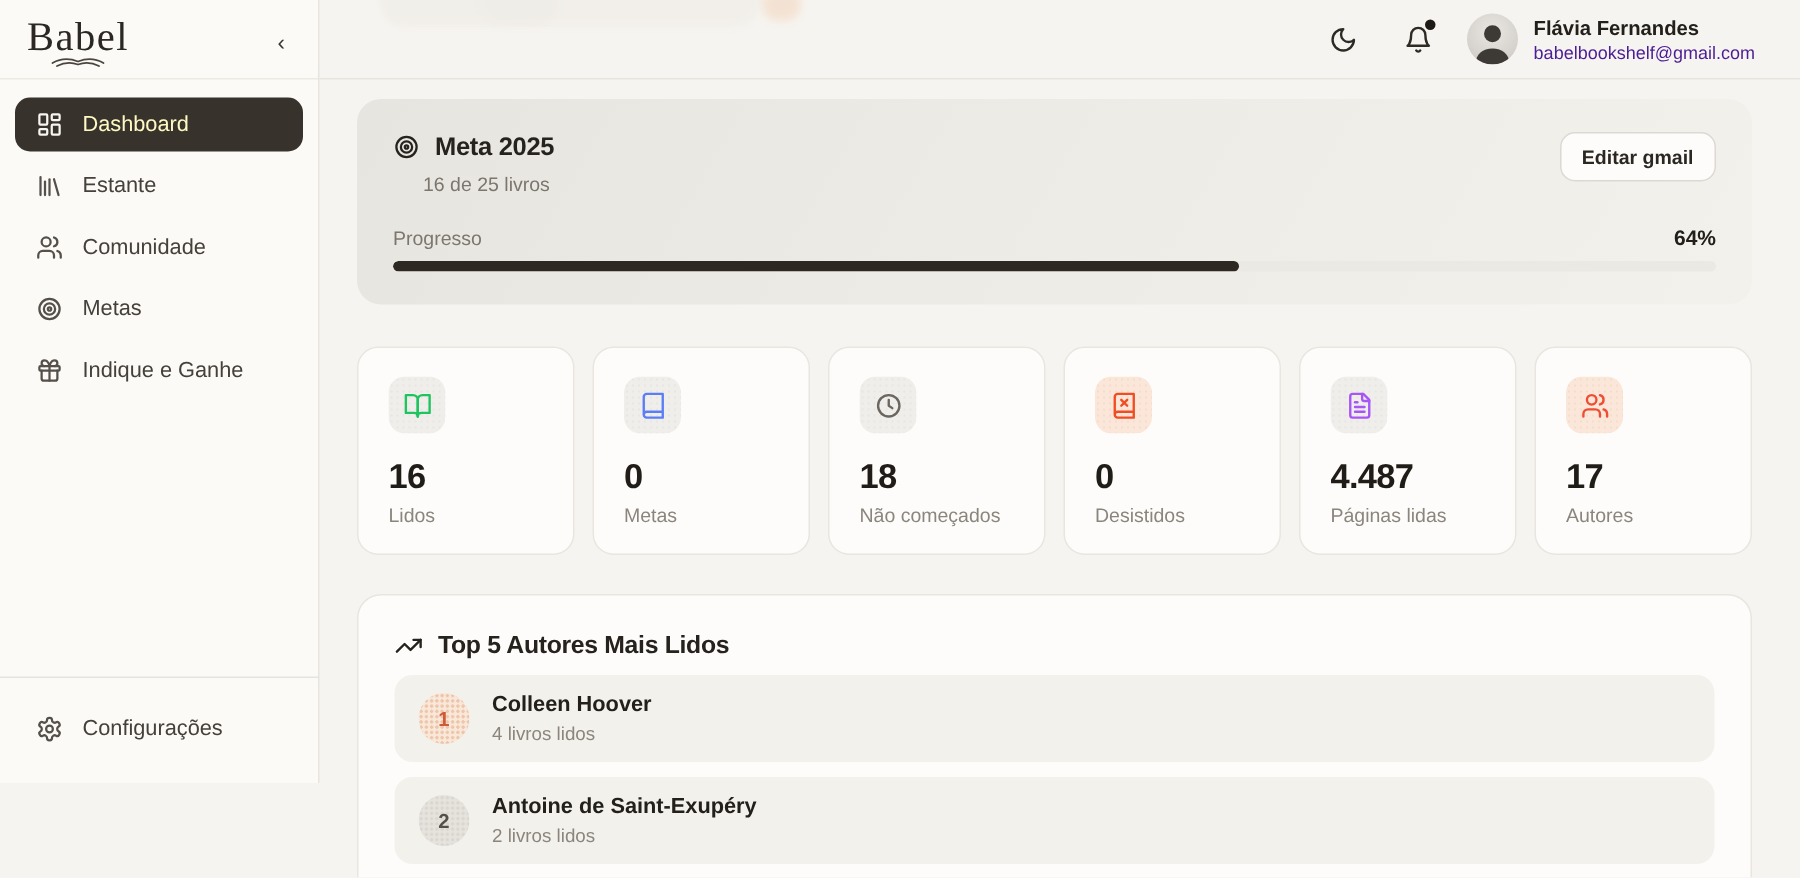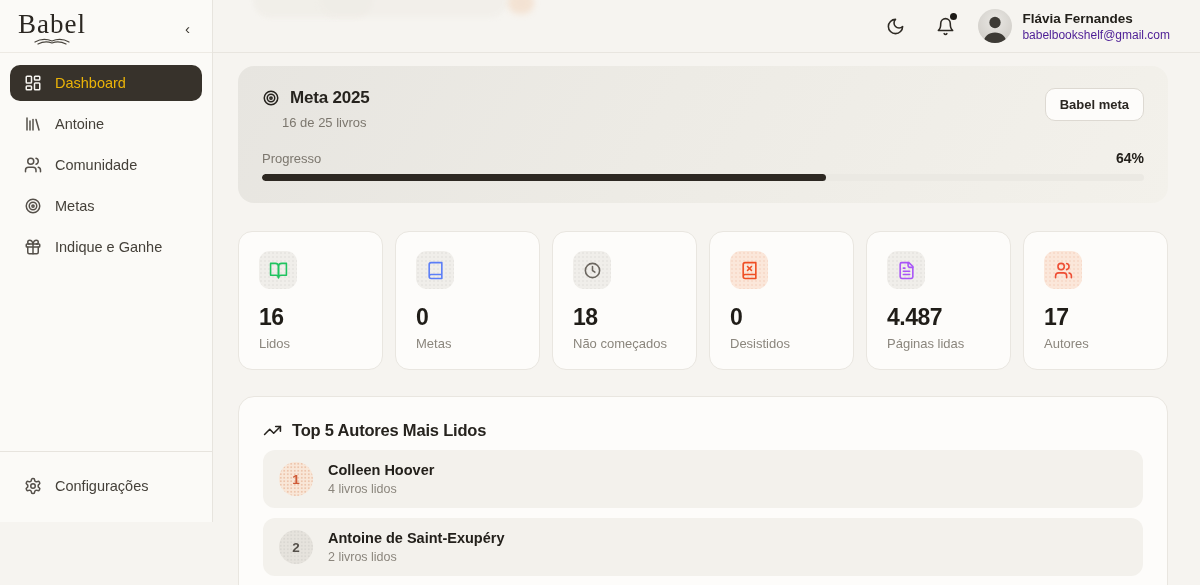--- a/index.html
+++ b/index.html
@@ -31,21 +31,21 @@
     background:none; border:none; font-size:15px; color:#3a362f;
     cursor:pointer; padding:4px 6px; line-height:1;
   }
   .nav { padding:12px 10px 0 10px; display:flex; flex-direction:column; gap:5px; }
   .nav-item {
     display:flex; align-items:center; gap:13px;
     padding:9px 14px; border-radius:10px;
     font-size:14.5px; color:#45413a; cursor:pointer;
   }
   .nav-item .ni-icon { color:#55504a; display:flex; }
-  .nav-item.active { background:#37322b; color:#eab308; }
+  .nav-item.active { background:#37322b; color:#fef9c3; }
   .nav-item.active .ni-icon { color:#f7f5f1; }
   .sidebar-spacer { flex:1; }
   .sidebar-footer {
     border-top:1px solid #e7e4de; padding:16px 10px 18px 10px;
   }
 
   
   .main { flex:1; display:flex; flex-direction:column; height:585px; }
   .topbar {
     height:53px; min-height:53px; border-bottom:1px solid #e8e5df;
@@ -186,21 +186,21 @@
     </div>
     <div class="nav-item">
       <span class="ni-icon">
         <svg width="18" height="18" viewBox="0 0 24 24" fill="none" stroke="currentColor" stroke-width="2" stroke-linecap="round" stroke-linejoin="round">
             <path d="m16 6 4 14"></path>
             <path d="M12 6v14"></path>
             <path d="M8 8v12"></path>
             <path d="M4 4v16"></path>
           </svg>
       </span>
-      <span>Antoine</span>
+      <span>Estante</span>
     </div>
     <div class="nav-item">
       <span class="ni-icon">
         <svg width="18" height="18" viewBox="0 0 24 24" fill="none" stroke="currentColor" stroke-width="2" stroke-linecap="round" stroke-linejoin="round">
             <path d="M16 21v-2a4 4 0 0 0-4-4H6a4 4 0 0 0-4 4v2"></path>
             <circle cx="9" cy="7" r="4"></circle>
             <path d="M22 21v-2a4 4 0 0 0-3-3.87"></path>
             <path d="M16 3.13a4 4 0 0 1 0 7.75"></path>
           </svg>
       </span>
@@ -293,21 +293,21 @@
               <svg width="18" height="18" viewBox="0 0 24 24" fill="none" stroke="currentColor" stroke-width="2">
                   <circle cx="12" cy="12" r="9"></circle>
                   <circle cx="12" cy="12" r="5"></circle>
                   <circle cx="12" cy="12" r="1.5"></circle>
                 </svg>
             </span>
             <span class="goal-title">Meta 2025</span>
           </div>
           <div class="goal-subtitle">16 de 25 livros</div>
         </div>
-        <button class="edit-goal-btn">Babel meta</button>
+        <button class="edit-goal-btn">Editar gmail</button>
       </div>
       <div class="goal-progress">
         <div class="progress-labels">
           <span class="progress-label">Progresso</span>
           <span class="progress-pct">64%</span>
         </div>
         <div class="progress-track">
           <div class="progress-fill" style="width: 64%;"></div>
         </div>
       </div>

